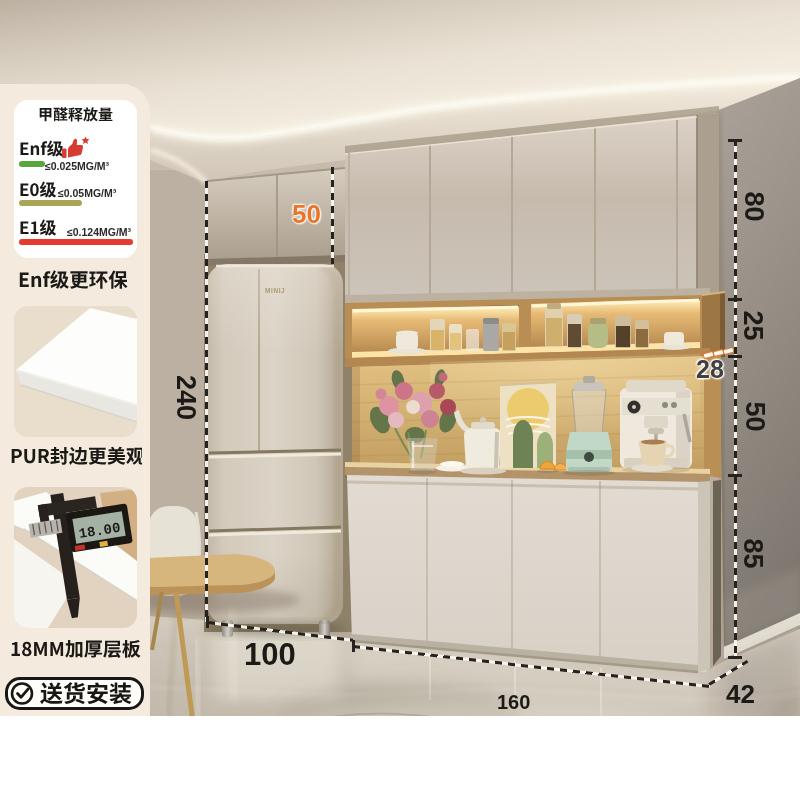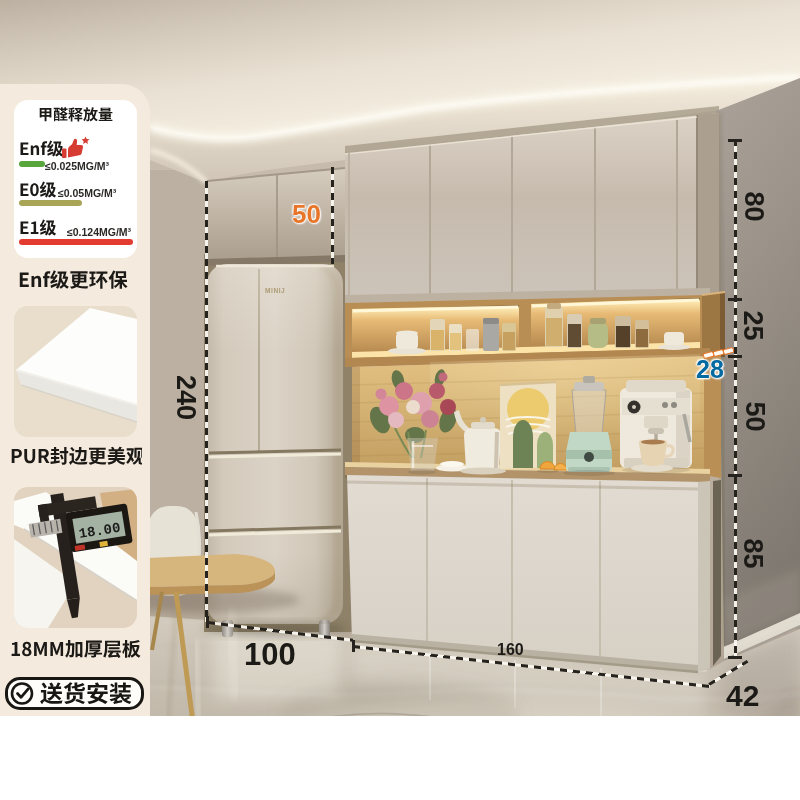--- a/index.html
+++ b/index.html
@@ -517,38 +517,38 @@
 <div class="tick" style="left:728px;top:656px;width:14px;height:2.5px"></div>
 
 <div class="num" style="left:733px;top:193px;width:40px;height:27px;font-size:27px;text-align:center;transform:rotate(90deg)">80</div>
 
 <div class="num" style="left:732px;top:312px;width:40px;height:27px;font-size:27px;text-align:center;transform:rotate(90deg)">25</div>
 
 <div class="num" style="left:734px;top:403px;width:40px;height:27px;font-size:27px;text-align:center;transform:rotate(90deg)">50</div>
 
 <div class="num" style="left:732px;top:540px;width:40px;height:27px;font-size:27px;text-align:center;transform:rotate(90deg)">85</div>
 
-<div class="num" style="left:696px;top:357px;font-size:25px;color:#0369a1;text-shadow:0 0 2px #fff,0 0 2px #fff,0 0 3px #fff,1px 1px 2px #fff,-1px -1px 2px #fff">28</div>
+<div class="num" style="left:696px;top:357px;font-size:25px;color:#404040;text-shadow:0 0 2px #fff,0 0 2px #fff,0 0 3px #fff,1px 1px 2px #fff,-1px -1px 2px #fff">28</div>
 <div class="abs" style="left:703px;top:352px;width:9px;height:4px;background:#fdfbf4;border:1px solid #e8762a;border-radius:2px;transform:rotate(-14deg)"></div>
 <div class="abs" style="left:713px;top:350px;width:9px;height:4px;background:#fdfbf4;border:1px solid #e8762a;border-radius:2px;transform:rotate(-14deg)"></div>
 <div class="abs" style="left:723px;top:348px;width:9px;height:4px;background:#fdfbf4;border:1px solid #e8762a;border-radius:2px;transform:rotate(-14deg)"></div>
 
 <div class="dashh" style="left:208px;top:621px;width:146px;transform:rotate(7deg)"></div>
 <div class="tick" style="left:206px;top:616px;width:2.5px;height:12px"></div>
 
 <div class="num" style="left:244px;top:639px;font-size:31px">100</div>
 
 <div class="dashh" style="left:353px;top:645px;width:359px;transform:rotate(6.4deg)"></div>
 <div class="tick" style="left:352px;top:640px;width:2.5px;height:12px"></div>
 
 <div class="dashh" style="left:709px;top:683px;width:45px;transform:rotate(-31deg)"></div>
 
-<div class="num" style="left:497px;top:642px;font-size:16px">160</div>
-
-<div class="num" style="left:726px;top:681px;font-size:30px">42</div>
+<div class="num" style="left:497px;top:692px;font-size:20px">160</div>
+
+<div class="num" style="left:726px;top:681px;font-size:26px">42</div>
 
 <div class="abs" style="left:251px;top:748px;width:106px;height:36px;background:#1f1d1b;border-radius:18px"></div>
 <svg class="abs" style="left:251px;top:748px" width="106" height="36" viewBox="0 0 106 36">
       <g transform="translate(9,28)">
         <path d="M2.3 -17.3V-14.7H9.2C9.2 -13.5 9.1 -12.3 9.0 -11.0H1.0V-8.4H8.5C7.6 -5.1 5.5 -2.1 0.6 -0.3C1.3 0.3 2.0 1.3 2.4 1.9C7.7 -0.2 10.0 -3.8 11.1 -7.8V-2.1C11.1 0.6 11.8 1.4 14.6 1.4C15.1 1.4 17.3 1.4 17.9 1.4C20.3 1.4 21.0 0.4 21.3 -3.3C20.6 -3.5 19.4 -4.0 18.8 -4.4C18.7 -1.6 18.5 -1.2 17.6 -1.2C17.1 -1.2 15.4 -1.2 15.0 -1.2C14.0 -1.2 13.9 -1.3 13.9 -2.1V-8.4H21.1V-11.0H11.7C11.8 -12.3 11.9 -13.5 11.9 -14.7H19.9V-17.3Z M32.3 -1.8C33.3 -0.7 34.6 0.9 35.1 1.9L36.7 0.7C36.2 -0.3 34.9 -1.8 33.9 -2.9ZM28.0 -17.4V-3.0H30.1V-15.5H34.0V-3.2H36.1V-17.4ZM40.4 -18.4V-0.7C40.4 -0.4 40.3 -0.3 40.0 -0.3C39.7 -0.3 38.9 -0.3 38.0 -0.3C38.3 0.3 38.6 1.3 38.7 1.9C40.1 1.9 41.1 1.8 41.7 1.5C42.3 1.1 42.5 0.5 42.5 -0.7V-18.4ZM37.3 -16.6V-3.1H39.2V-16.6ZM31.1 -14.4V-6.3C31.1 -3.8 30.7 -1.2 27.5 0.5C27.8 0.8 28.5 1.6 28.7 2.0C32.4 0.1 33.0 -3.3 33.0 -6.2V-14.4ZM25.5 -18.7C24.8 -15.5 23.8 -12.3 22.4 -10.1C22.8 -9.5 23.5 -8.1 23.7 -7.6C24.0 -8.1 24.3 -8.6 24.6 -9.2V1.9H26.7V-14.4C27.1 -15.6 27.4 -16.9 27.7 -18.1Z M47.7 -18.7V-14.6H45.0V-12.1H47.6C46.9 -9.4 45.8 -6.3 44.5 -4.7C44.9 -4.0 45.4 -2.8 45.6 -2.0C46.4 -3.2 47.1 -5.0 47.7 -7.0V2.0H50.2V-8.5C50.6 -7.5 51.0 -6.5 51.2 -5.8L52.8 -7.8C52.4 -8.4 50.7 -11.0 50.2 -11.7V-12.1H52.5V-14.6H50.2V-18.7ZM55.8 -10.3C56.4 -7.6 57.2 -5.3 58.3 -3.3C57.1 -1.9 55.6 -0.9 54.0 -0.2C55.3 -3.4 55.7 -7.2 55.8 -10.3ZM63.2 -18.5C60.8 -17.6 56.8 -17.1 53.3 -17.0V-11.7C53.3 -8.2 53.1 -3.0 50.6 0.6C51.2 0.8 52.3 1.6 52.7 2.1C53.2 1.4 53.6 0.6 54.0 -0.2C54.5 0.4 55.2 1.3 55.5 2.0C57.1 1.2 58.6 0.2 59.8 -1.1C60.9 0.2 62.2 1.3 63.8 2.0C64.2 1.3 65.0 0.3 65.6 -0.2C63.9 -0.9 62.5 -1.9 61.4 -3.2C62.9 -5.5 64.0 -8.5 64.5 -12.2L62.8 -12.7L62.3 -12.6H55.8V-14.8C59.0 -15.0 62.5 -15.5 65.0 -16.4ZM61.6 -10.3C61.2 -8.5 60.6 -7.0 59.8 -5.6C59.1 -7.0 58.6 -8.6 58.2 -10.3Z M68.0 -4.8C67.7 -3.3 67.1 -1.6 66.4 -0.4C67.0 -0.3 68.0 0.2 68.4 0.4C69.1 -0.7 69.8 -2.6 70.2 -4.2ZM74.0 -4.0C74.5 -2.9 75.1 -1.4 75.3 -0.5L77.4 -1.4C77.1 -2.3 76.5 -3.7 76.0 -4.8ZM80.4 -10.9V-9.8C80.4 -7.1 80.1 -2.9 76.5 0.2C77.1 0.6 78.0 1.5 78.5 2.0C80.2 0.5 81.3 -1.3 81.9 -3.2C82.8 -0.9 84.0 0.8 85.8 1.9C86.2 1.2 87.0 0.2 87.6 -0.3C85.1 -1.6 83.6 -4.4 82.9 -7.7C82.9 -8.4 82.9 -9.2 82.9 -9.8V-10.9ZM70.9 -18.5V-16.9H66.9V-14.8H70.9V-13.7H67.5V-11.5H76.8V-13.7H73.4V-14.8H77.3V-16.9H73.4V-18.5ZM66.7 -7.3V-5.2H70.9V-0.5C70.9 -0.4 70.9 -0.3 70.6 -0.3C70.4 -0.3 69.7 -0.3 69.0 -0.3C69.3 0.3 69.6 1.3 69.7 2.0C70.9 2.0 71.8 1.9 72.5 1.6C73.2 1.2 73.4 0.6 73.4 -0.5V-5.2H77.5V-7.3ZM85.1 -14.7 84.8 -14.7H80.8C81.0 -15.9 81.2 -17.1 81.4 -18.3L78.8 -18.7C78.5 -15.6 77.8 -12.5 76.6 -10.4V-10.5H67.6V-8.4H76.6V-9.3C77.2 -8.9 78.0 -8.3 78.3 -8.0C79.0 -9.2 79.7 -10.6 80.2 -12.3H84.4C84.2 -11.0 83.9 -9.6 83.6 -8.7L85.7 -8.0C86.3 -9.7 86.9 -12.1 87.4 -14.3L85.6 -14.8Z" fill="#ffffff"></path>
       </g>
     </svg>
 
 <svg class="abs" style="left:366px;top:737px" width="360" height="46" viewBox="0 0 360 46">
       <g transform="translate(0,36) scale(.8,1)">

